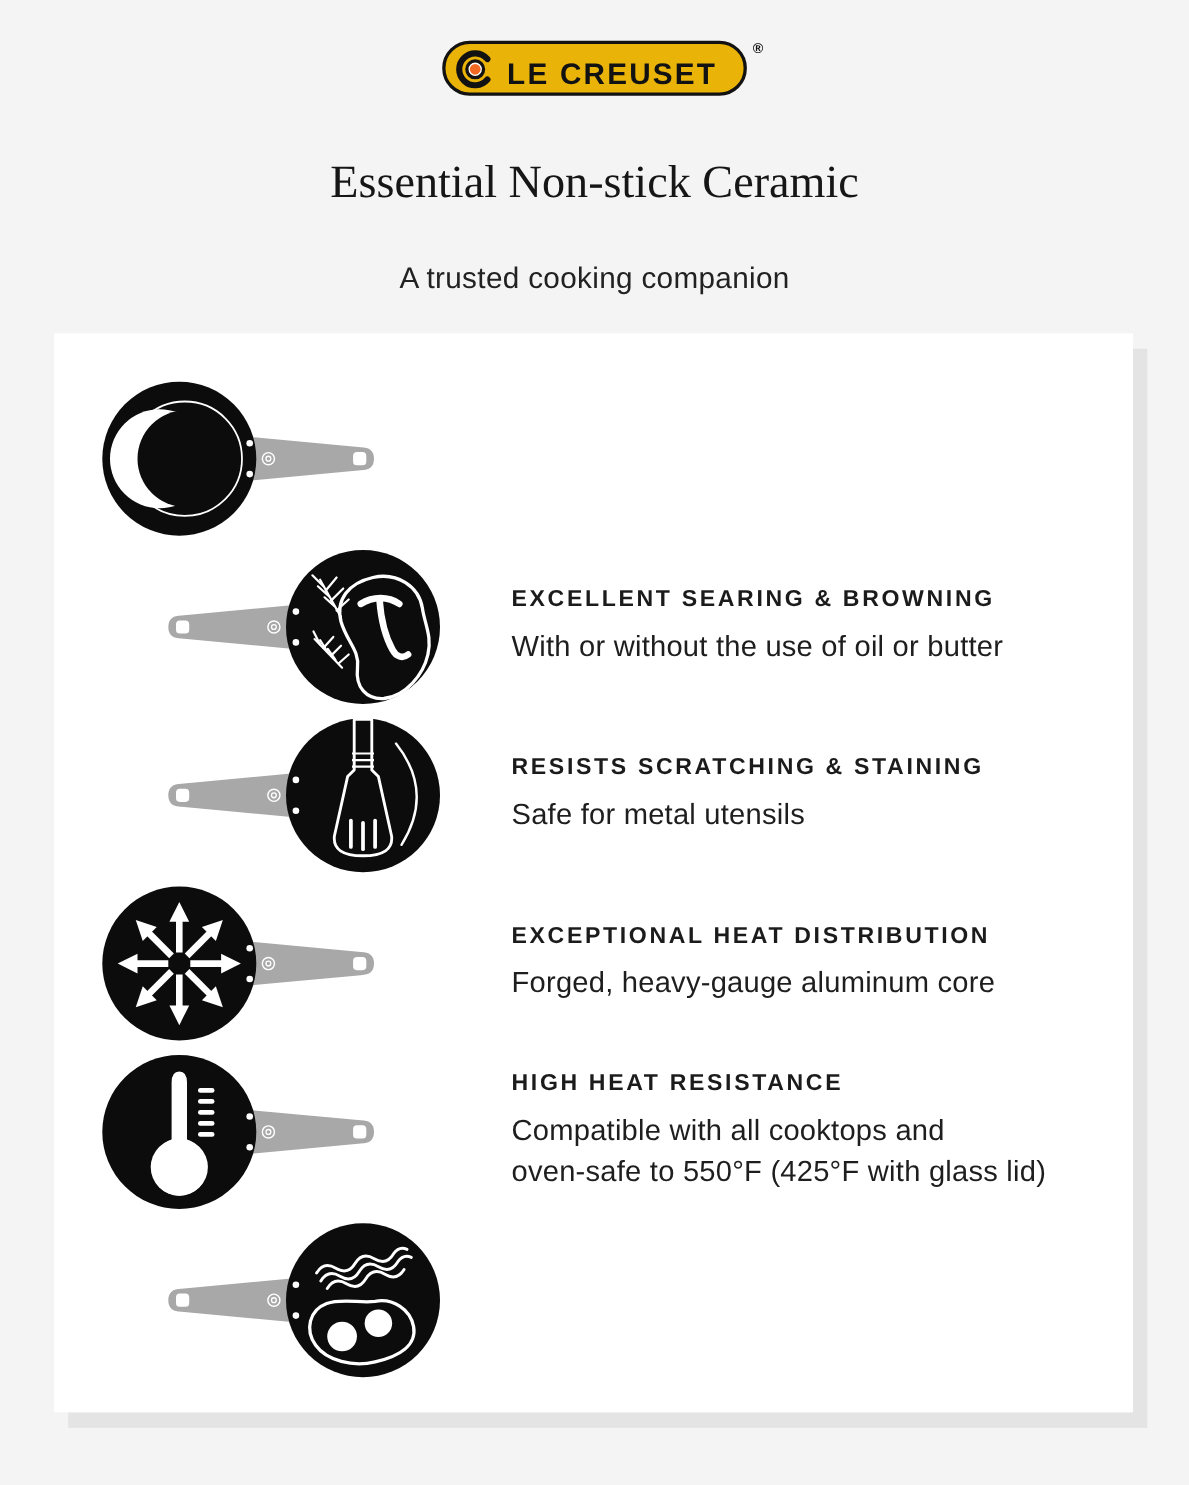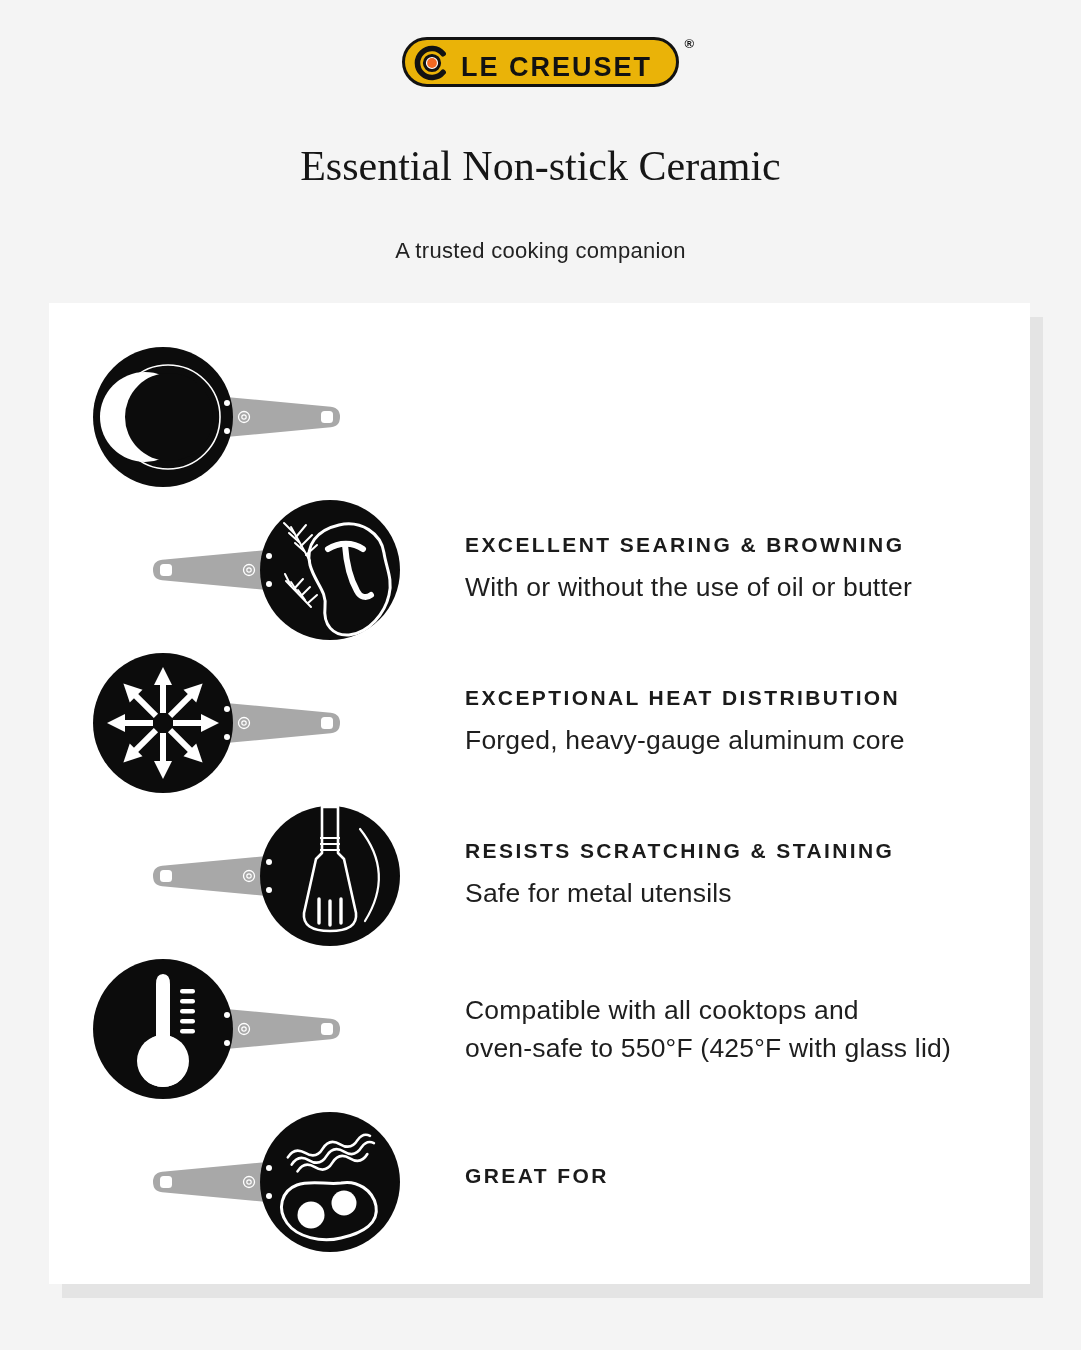--- a/index.html
+++ b/index.html
@@ -33,21 +33,21 @@
   
   .main-title{
     position:absolute;top:142px;left:0;width:100%;
     text-align:center;
     font-family:"Liberation Serif",serif;
     font-size:42px;font-weight:400;letter-spacing:0px;
     color:#161616;margin:0;
   }
   .subtitle{
     position:absolute;top:238px;left:0;width:100%;
-    text-align:center;font-size:22px;color:#222222;margin:0;
+    text-align:center;font-size:27px;color:#222222;margin:0;
     letter-spacing:0.3px;
   }
   
   .card{
     position:absolute;left:49px;top:303px;width:981px;height:981px;
     background:#ffffff;
     box-shadow:13px 14px 0 0 #e4e4e4;
     box-sizing:border-box;
     padding-top:37px;
   }
@@ -138,20 +138,50 @@
       </svg>
     </div>
     <div class="text-col">
       <h3 class="feature-title">EXCELLENT SEARING &amp; BROWNING</h3>
       <p class="feature-desc">With or without the use of oil or butter</p>
     </div>
   </section>
 
   <section class="feature-row">
     <div class="icon-col">
+      <svg class="pan pos-right" viewBox="0 0 260 150">
+        <path d="M122,55 L20,64.5 Q8,64.5 8,75 Q8,85.5 20,85.5 L122,95 Z" fill="#a8a8a8"></path>
+        <rect x="15" y="69" width="12" height="12" rx="3.5" fill="#ffffff"></rect>
+        <circle cx="104" cy="75" r="5.5" fill="none" stroke="#ffffff" stroke-width="1.3"></circle>
+        <circle cx="104" cy="75" r="2.2" fill="none" stroke="#ffffff" stroke-width="1.2"></circle>
+        <circle cx="185" cy="75" r="70" fill="#0c0c0c"></circle>
+        <circle cx="124" cy="61" r="3" fill="#ffffff"></circle>
+        <circle cx="124" cy="89" r="3" fill="#ffffff"></circle>
+        <path d="M177,6 L193,6 L193,52 L199,58 L211,112 Q213,130 185,130 Q157,130 159,112 L171,58 L177,52 Z" fill="none" stroke="#ffffff" stroke-width="2.6" stroke-linejoin="round"></path>
+        <g stroke="#ffffff" stroke-width="2">
+          <line x1="175" y1="37" x2="195" y2="37"></line>
+          <line x1="175" y1="43" x2="195" y2="43"></line>
+          <line x1="175" y1="49" x2="195" y2="49"></line>
+        </g>
+        <g stroke="#ffffff" stroke-width="3.4" stroke-linecap="round">
+          <line x1="174" y1="98" x2="174" y2="122"></line>
+          <line x1="185" y1="100" x2="185" y2="124"></line>
+          <line x1="196" y1="98" x2="196" y2="122"></line>
+        </g>
+        <path d="M215,28 Q250,72 220,120" fill="none" stroke="#ffffff" stroke-width="2.2" stroke-linecap="round"></path>
+      </svg>
+    </div>
+    <div class="text-col">
+      <h3 class="feature-title">RESISTS SCRATCHING &amp; STAINING</h3>
+      <p class="feature-desc">Safe for metal utensils</p>
+    </div>
+  </section>
+
+  <section class="feature-row">
+    <div class="icon-col">
       <svg class="pan pos-left" viewBox="0 0 260 150">
         <defs>
           <g id="radial-arrow">
             <line x1="0" y1="-10" x2="0" y2="-42" stroke="#ffffff" stroke-width="6"></line>
             <path d="M-9,-38 L0,-56 L9,-38 Z" fill="#ffffff"></path>
           </g>
         </defs>
         <path d="M138,55 L240,64.5 Q252,64.5 252,75 Q252,85.5 240,85.5 L138,95 Z" fill="#a8a8a8"></path>
         <rect x="233" y="69" width="12" height="12" rx="3.5" fill="#ffffff"></rect>
         <circle cx="156" cy="75" r="5.5" fill="none" stroke="#ffffff" stroke-width="1.3"></circle>
@@ -170,70 +200,41 @@
       </svg>
     </div>
     <div class="text-col">
       <h3 class="feature-title">EXCEPTIONAL HEAT DISTRIBUTION</h3>
       <p class="feature-desc">Forged, heavy-gauge aluminum core</p>
     </div>
   </section>
 
   <section class="feature-row">
     <div class="icon-col">
-      <svg class="pan pos-right" viewBox="0 0 260 150">
-        <path d="M122,55 L20,64.5 Q8,64.5 8,75 Q8,85.5 20,85.5 L122,95 Z" fill="#a8a8a8"></path>
-        <rect x="15" y="69" width="12" height="12" rx="3.5" fill="#ffffff"></rect>
-        <circle cx="104" cy="75" r="5.5" fill="none" stroke="#ffffff" stroke-width="1.3"></circle>
-        <circle cx="104" cy="75" r="2.2" fill="none" stroke="#ffffff" stroke-width="1.2"></circle>
-        <circle cx="185" cy="75" r="70" fill="#0c0c0c"></circle>
-        <circle cx="124" cy="61" r="3" fill="#ffffff"></circle>
-        <circle cx="124" cy="89" r="3" fill="#ffffff"></circle>
-        <path d="M177,6 L193,6 L193,52 L199,58 L211,112 Q213,130 185,130 Q157,130 159,112 L171,58 L177,52 Z" fill="none" stroke="#ffffff" stroke-width="2.6" stroke-linejoin="round"></path>
-        <g stroke="#ffffff" stroke-width="2">
-          <line x1="175" y1="37" x2="195" y2="37"></line>
-          <line x1="175" y1="43" x2="195" y2="43"></line>
-          <line x1="175" y1="49" x2="195" y2="49"></line>
-        </g>
-        <g stroke="#ffffff" stroke-width="3.4" stroke-linecap="round">
-          <line x1="174" y1="98" x2="174" y2="122"></line>
-          <line x1="185" y1="100" x2="185" y2="124"></line>
-          <line x1="196" y1="98" x2="196" y2="122"></line>
-        </g>
-        <path d="M215,28 Q250,72 220,120" fill="none" stroke="#ffffff" stroke-width="2.2" stroke-linecap="round"></path>
-      </svg>
-    </div>
-    <div class="text-col">
-      <h3 class="feature-title">RESISTS SCRATCHING &amp; STAINING</h3>
-      <p class="feature-desc">Safe for metal utensils</p>
-    </div>
-  </section>
-
-  <section class="feature-row">
-    <div class="icon-col">
       <svg class="pan pos-left" viewBox="0 0 260 150">
         <path d="M138,55 L240,64.5 Q252,64.5 252,75 Q252,85.5 240,85.5 L138,95 Z" fill="#a8a8a8"></path>
         <rect x="233" y="69" width="12" height="12" rx="3.5" fill="#ffffff"></rect>
         <circle cx="156" cy="75" r="5.5" fill="none" stroke="#ffffff" stroke-width="1.3"></circle>
         <circle cx="156" cy="75" r="2.2" fill="none" stroke="#ffffff" stroke-width="1.2"></circle>
         <circle cx="75" cy="75" r="70" fill="#0c0c0c"></circle>
         <circle cx="139" cy="61" r="3" fill="#ffffff"></circle>
         <circle cx="139" cy="89" r="3" fill="#ffffff"></circle>
         <path d="M68,30 Q68,20 75,20 Q82,20 82,30 L82,82 Q100,90 100,108 A25,25 0 1,1 50,108 Q50,90 68,82 Z" fill="#ffffff"></path>
         <circle cx="75" cy="107" r="26" fill="#ffffff"></circle>
         <g fill="#ffffff">
           <rect x="92" y="35" width="15" height="4.5" rx="2.2"></rect>
           <rect x="92" y="45" width="15" height="4.5" rx="2.2"></rect>
           <rect x="92" y="55" width="15" height="4.5" rx="2.2"></rect>
           <rect x="92" y="65" width="15" height="4.5" rx="2.2"></rect>
           <rect x="92" y="75" width="15" height="4.5" rx="2.2"></rect>
         </g>
       </svg>
     </div>
     <div class="text-col">
+      <h3 class="feature-title">HIGH HEAT RESISTANCE</h3>
       <p class="feature-desc">Compatible with all cooktops and
 oven-safe to 550°F (425°F with glass lid)</p>
     </div>
   </section>
 
   <section class="feature-row">
     <div class="icon-col">
       <svg class="pan pos-right" viewBox="0 0 260 150">
         <path d="M122,55 L20,64.5 Q8,64.5 8,75 Q8,85.5 20,85.5 L122,95 Z" fill="#a8a8a8"></path>
         <rect x="15" y="69" width="12" height="12" rx="3.5" fill="#ffffff"></rect>
@@ -246,17 +247,16 @@
           <path d="M143,40 q9,-9 18,0 q9,9 18,0 q9,-9 18,0 q9,9 18,0 q7,-6 13,-1"></path>
           <path d="M145,48 q9,-9 18,0 q9,9 18,0 q9,-9 18,0 q9,9 18,0 q7,-6 13,-1"></path>
           <path d="M149,56 q9,-9 18,0 q9,9 18,0 q9,-9 18,0 q9,9 18,0"></path>
         </g>
         <path d="M152,78 C136,84 132,102 142,116 C152,130 176,136 196,131 C218,126 234,116 231,99 C228,83 212,73 196,76 C183,78 166,73 152,78 Z" fill="none" stroke="#ffffff" stroke-width="3" stroke-linejoin="round"></path>
         <circle cx="166" cy="108" r="13.5" fill="#ffffff"></circle>
         <circle cx="199" cy="96" r="12.5" fill="#ffffff"></circle>
       </svg>
     </div>
     <div class="text-col">
-      <h3 class="feature-title">GREAT FOR</h3>
     </div>
   </section>
 
 </div>
 
 </body></html>

